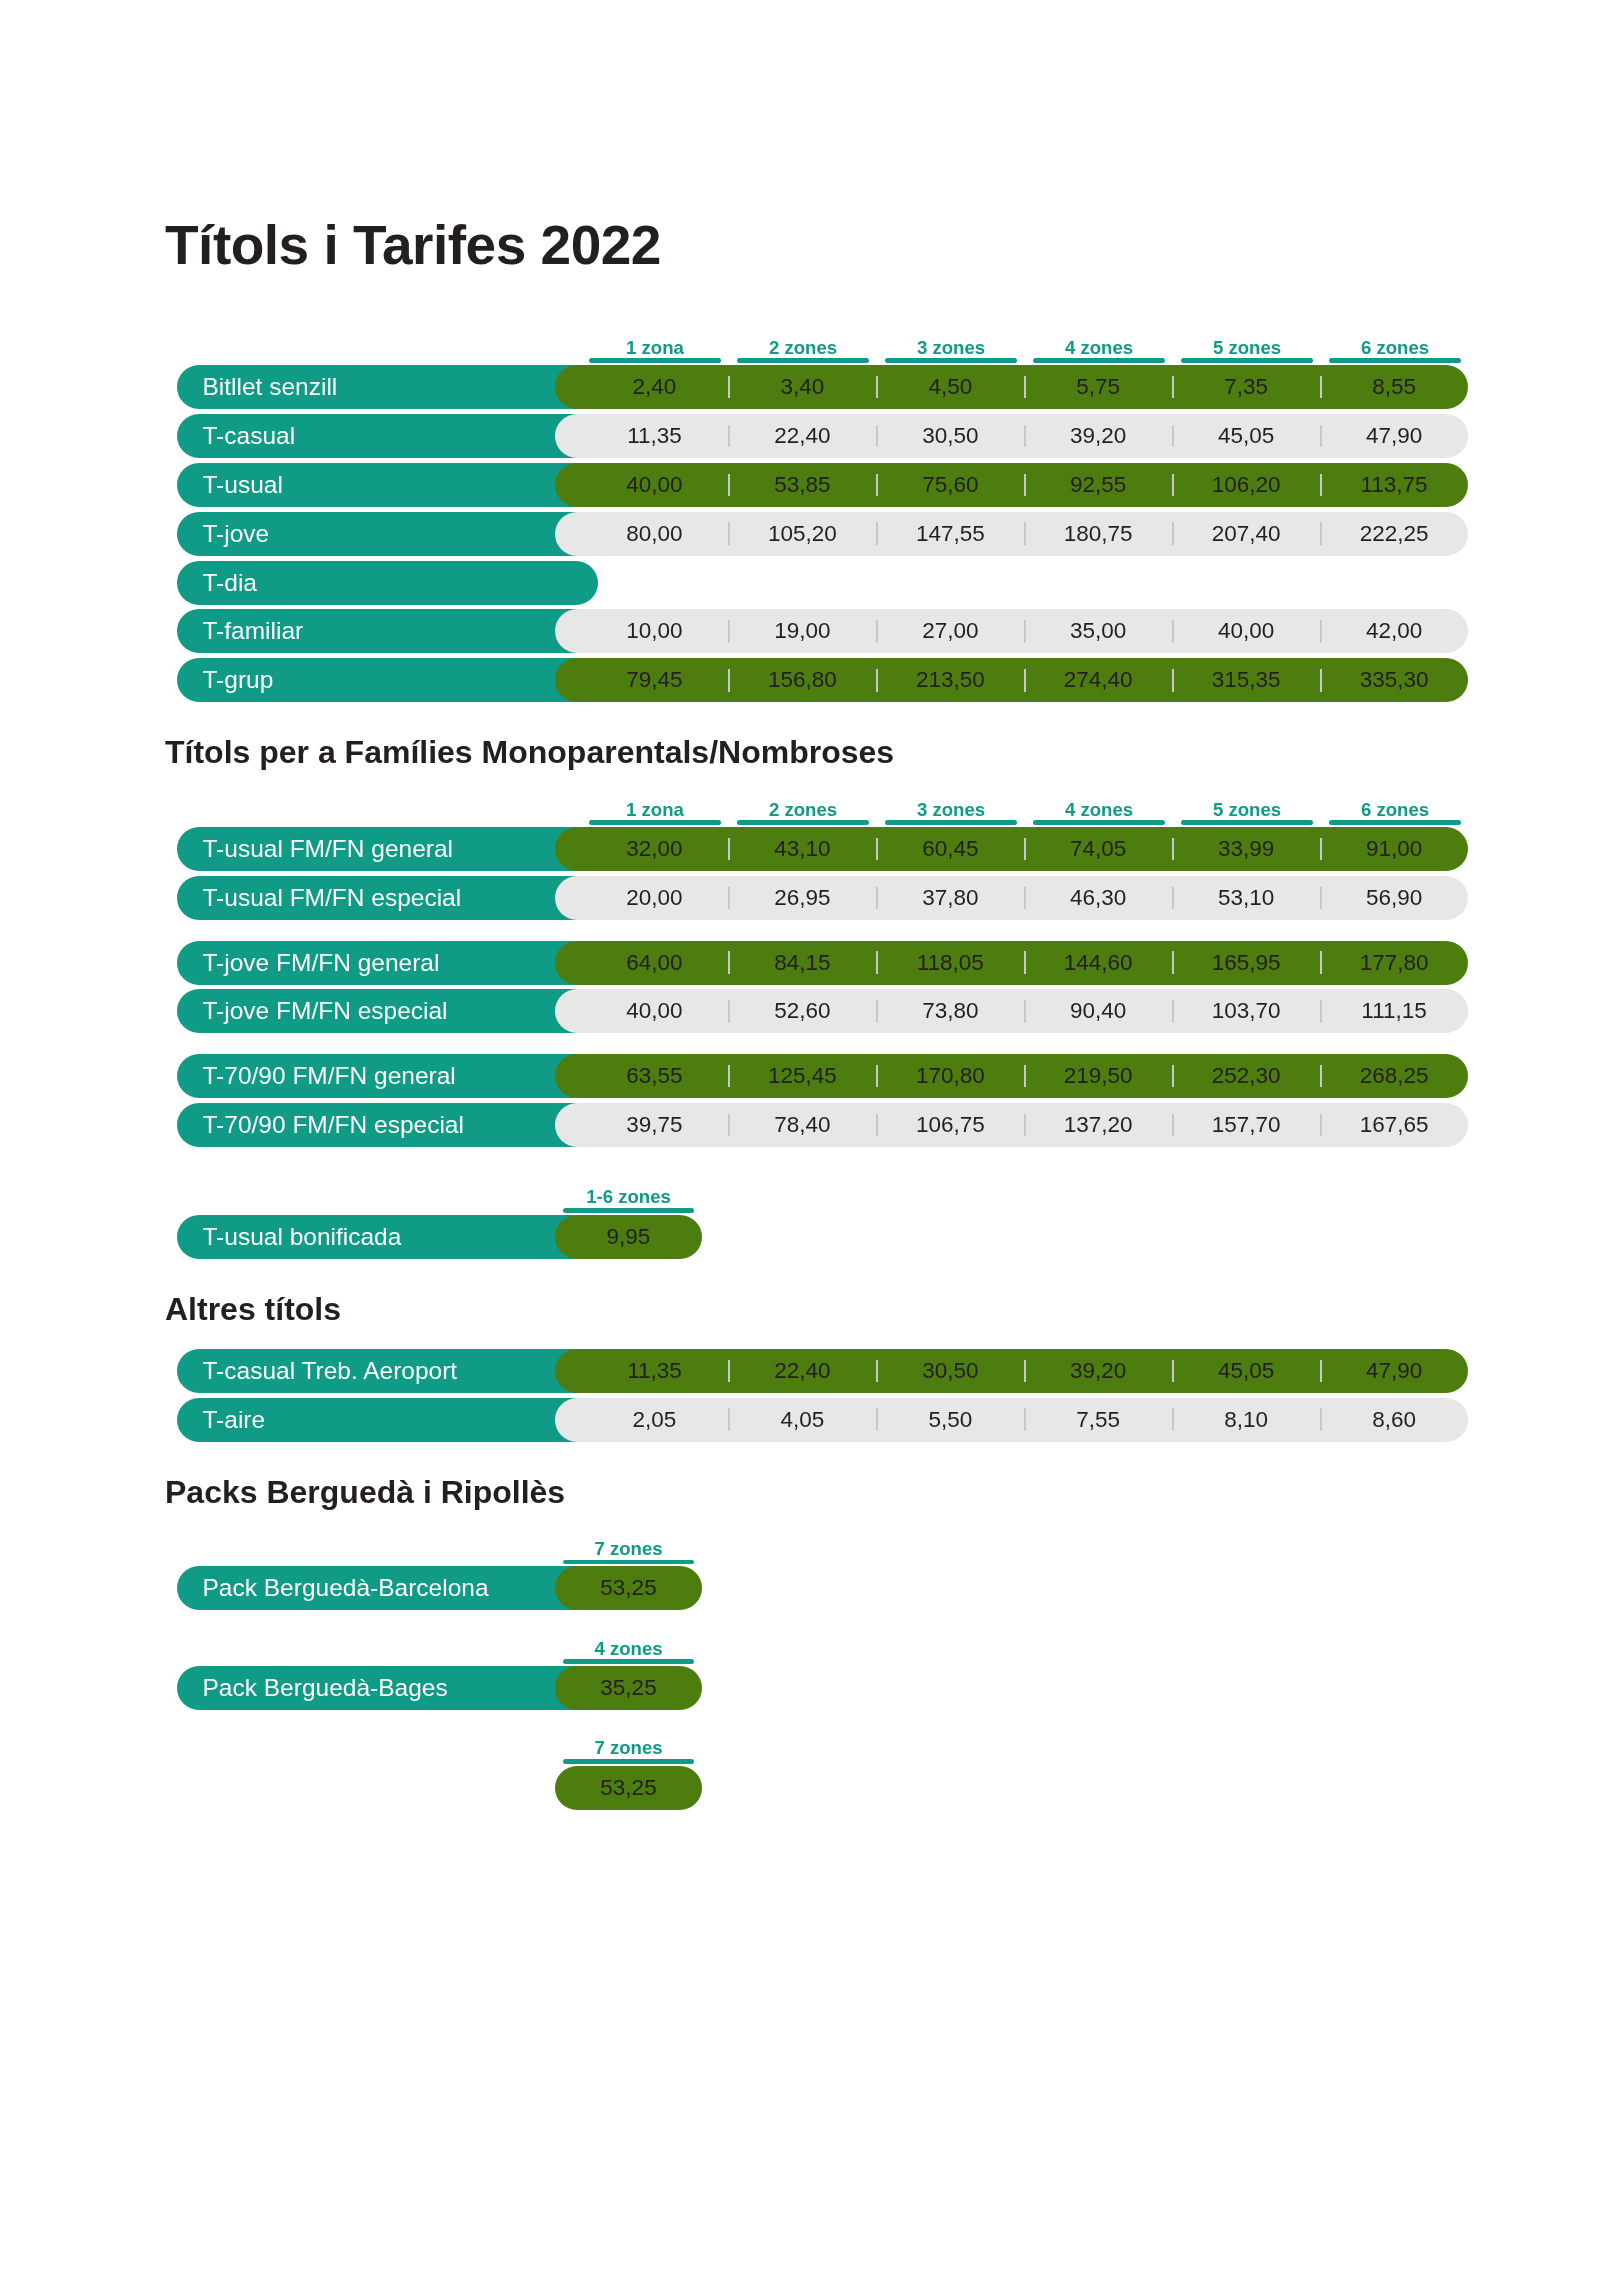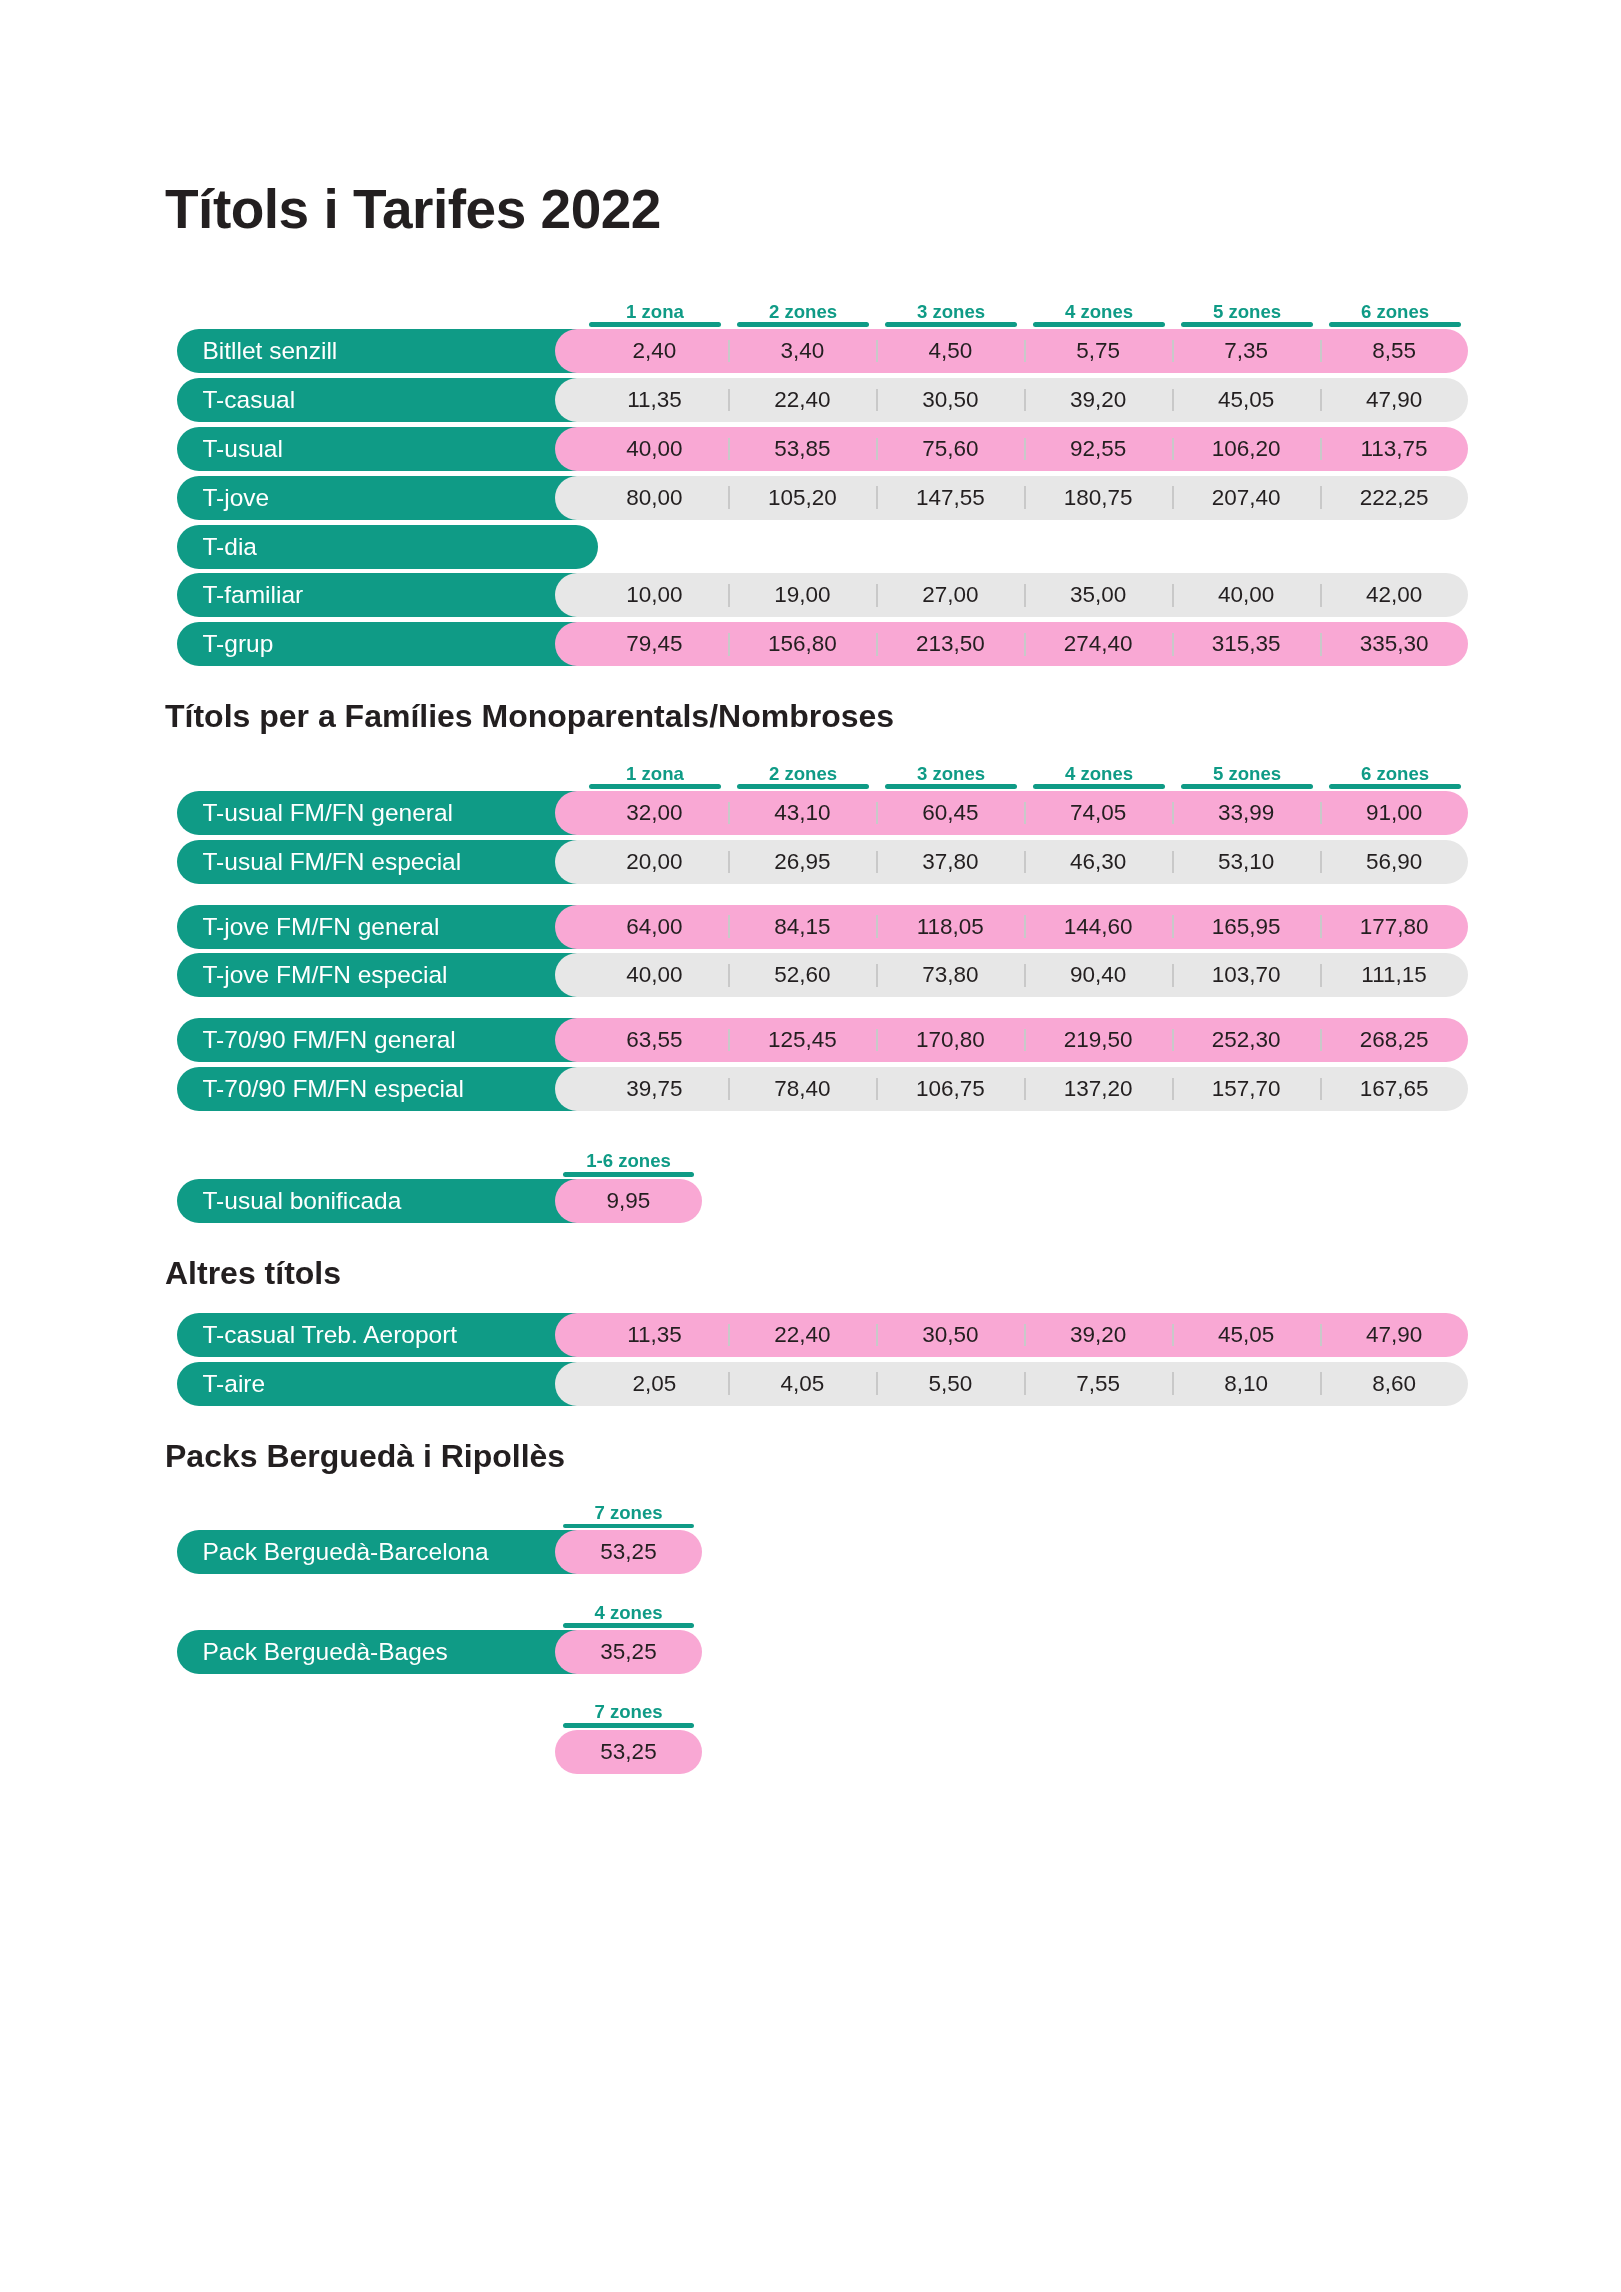--- a/index.html
+++ b/index.html
@@ -13,20 +13,21 @@
     font-family: "Liberation Sans", sans-serif;
     -webkit-font-smoothing: antialiased;
   }
 
   .page {
     position: relative;
     width: 1621px;
     height: 1661px;
     box-sizing: border-box;
     padding: 182px 0 0 165px;
+    margin-top: 36px;
   }
 
   
   .doc-title {
     font-size: 55px;
     font-weight: 700;
     color: #231f20;
     letter-spacing: -0.5px;
     margin: 0 0 57px 0;
     line-height: 1;
@@ -102,21 +103,21 @@
     white-space: nowrap;
     overflow: hidden;
     z-index: 1;
   }
 
   .row-values {
     position: absolute;
     top: 0;
     left: 390px;
     height: 44px;
-    background: #f9a8d4;
+    background: #4d7c0f;
     border-radius: 22.5px;
     display: flex;
     z-index: 2;
   }
   .row.alt .row-values { background: #e7e7e7; }
 
   .row-values.w-full { width: 913px; }
   .row-values.w-one  { width: 147px; }
 
   .cell {

